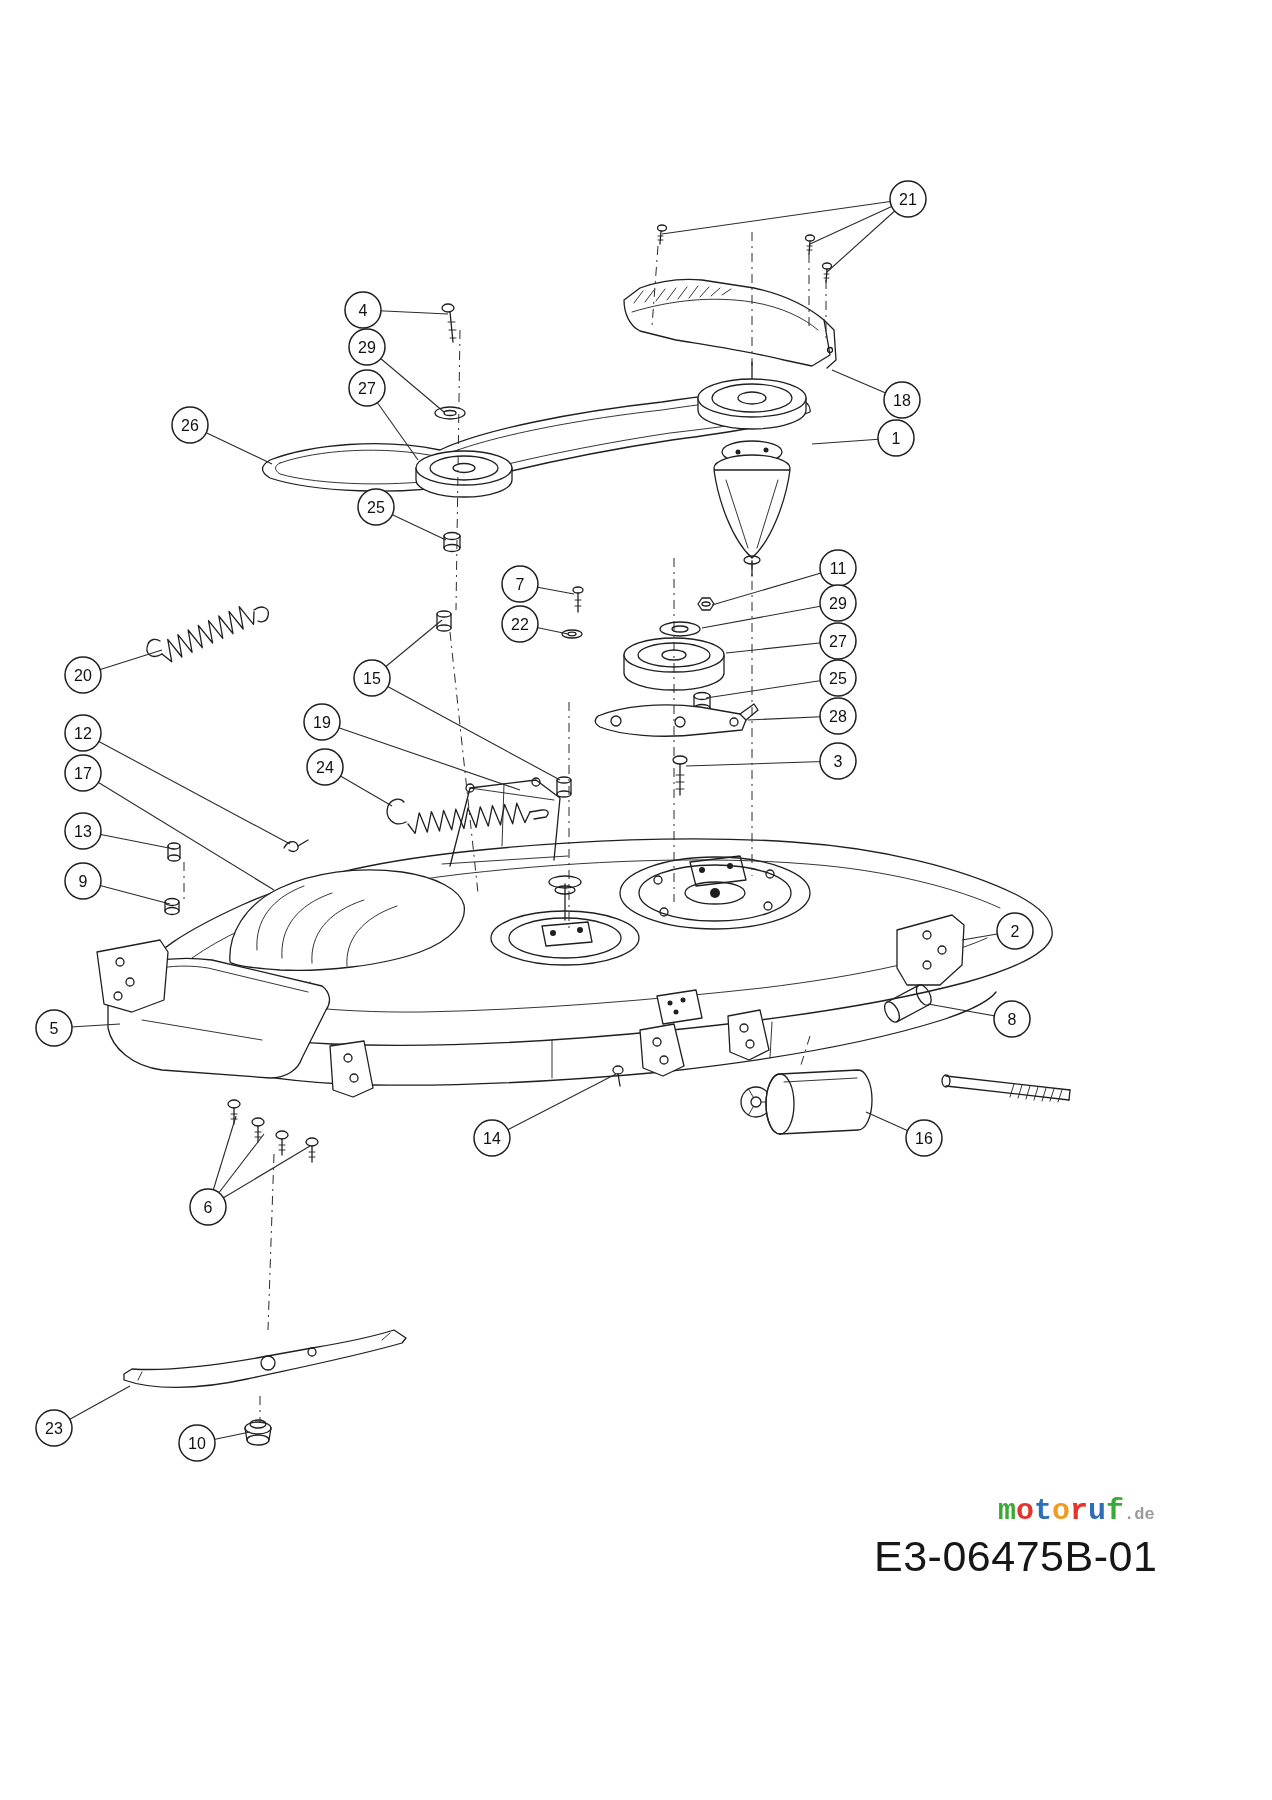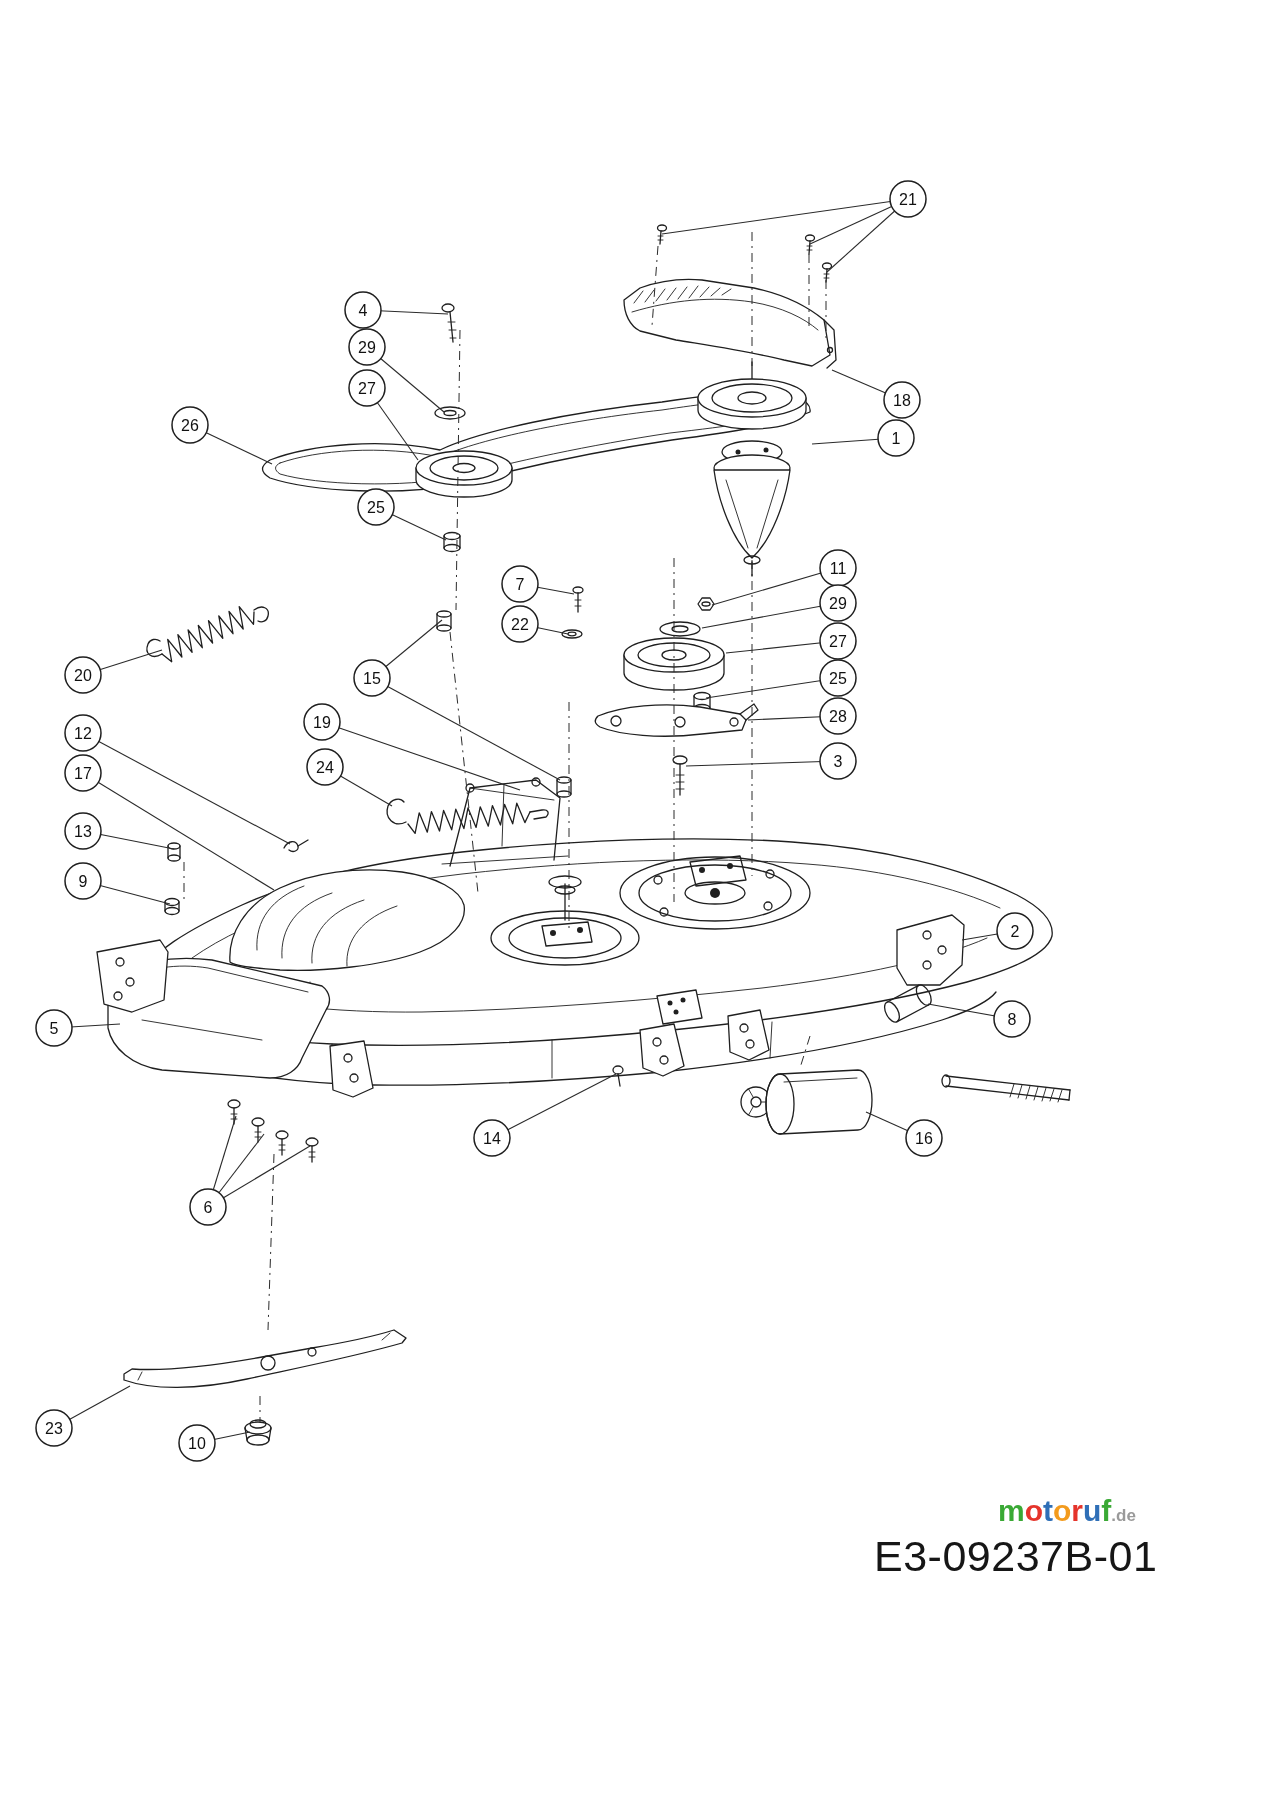--- a/index.html
+++ b/index.html
@@ -19,21 +19,21 @@
   #callouts circle  { fill:#ffffff; stroke:#1f1f1f; stroke-width:1.5; }
   #callouts text    { fill:#111111; font:16px "Liberation Sans", sans-serif; }
 
   .part-code {
     position:absolute; left:862px; top:1532px;
     font-size:43px; letter-spacing:0.5px; color:#161616;
     font-family:"Liberation Sans", sans-serif; white-space:nowrap;
   }
   .watermark {
     position:absolute; left:986px; top:1496px;
-    font-family:Liberation Sans, sans-serif; font-weight:bold;
+    font-family:Liberation Mono, monospace; font-weight:bold;
     font-size:30px; line-height:1; white-space:nowrap;
   }
   .watermark .suffix { font-size:17px; font-weight:bold; }
 </style>
 </head>
 <body>
 
 <div class="page">
 
   <svg class="diagram" width="1272" height="1800" viewBox="0 0 1272 1800">
@@ -506,14 +506,14 @@
           <circle cx="185" cy="1443" r="18"></circle>
           <text x="185" y="1443" text-anchor="middle" dominant-baseline="central">10</text>
         </g>
       </g>
   </svg>
 
   <div class="watermark">
     <span id="watermark-word"><span style="color: rgb(58, 169, 53);">m</span><span style="color: rgb(229, 52, 43);">o</span><span style="color: rgb(47, 111, 183);">t</span><span style="color: rgb(243, 155, 29);">o</span><span style="color: rgb(229, 52, 43);">r</span><span style="color: rgb(47, 111, 183);">u</span><span style="color: rgb(58, 169, 53);">f</span></span><span id="watermark-suffix" class="suffix" style="color: rgb(154, 154, 154);">.de</span>
   </div>
 
-  <div class="part-code">E3-09237B-01</div>
+  <div class="part-code">E3-06475B-01</div>
 </div>
 
 </body></html>

